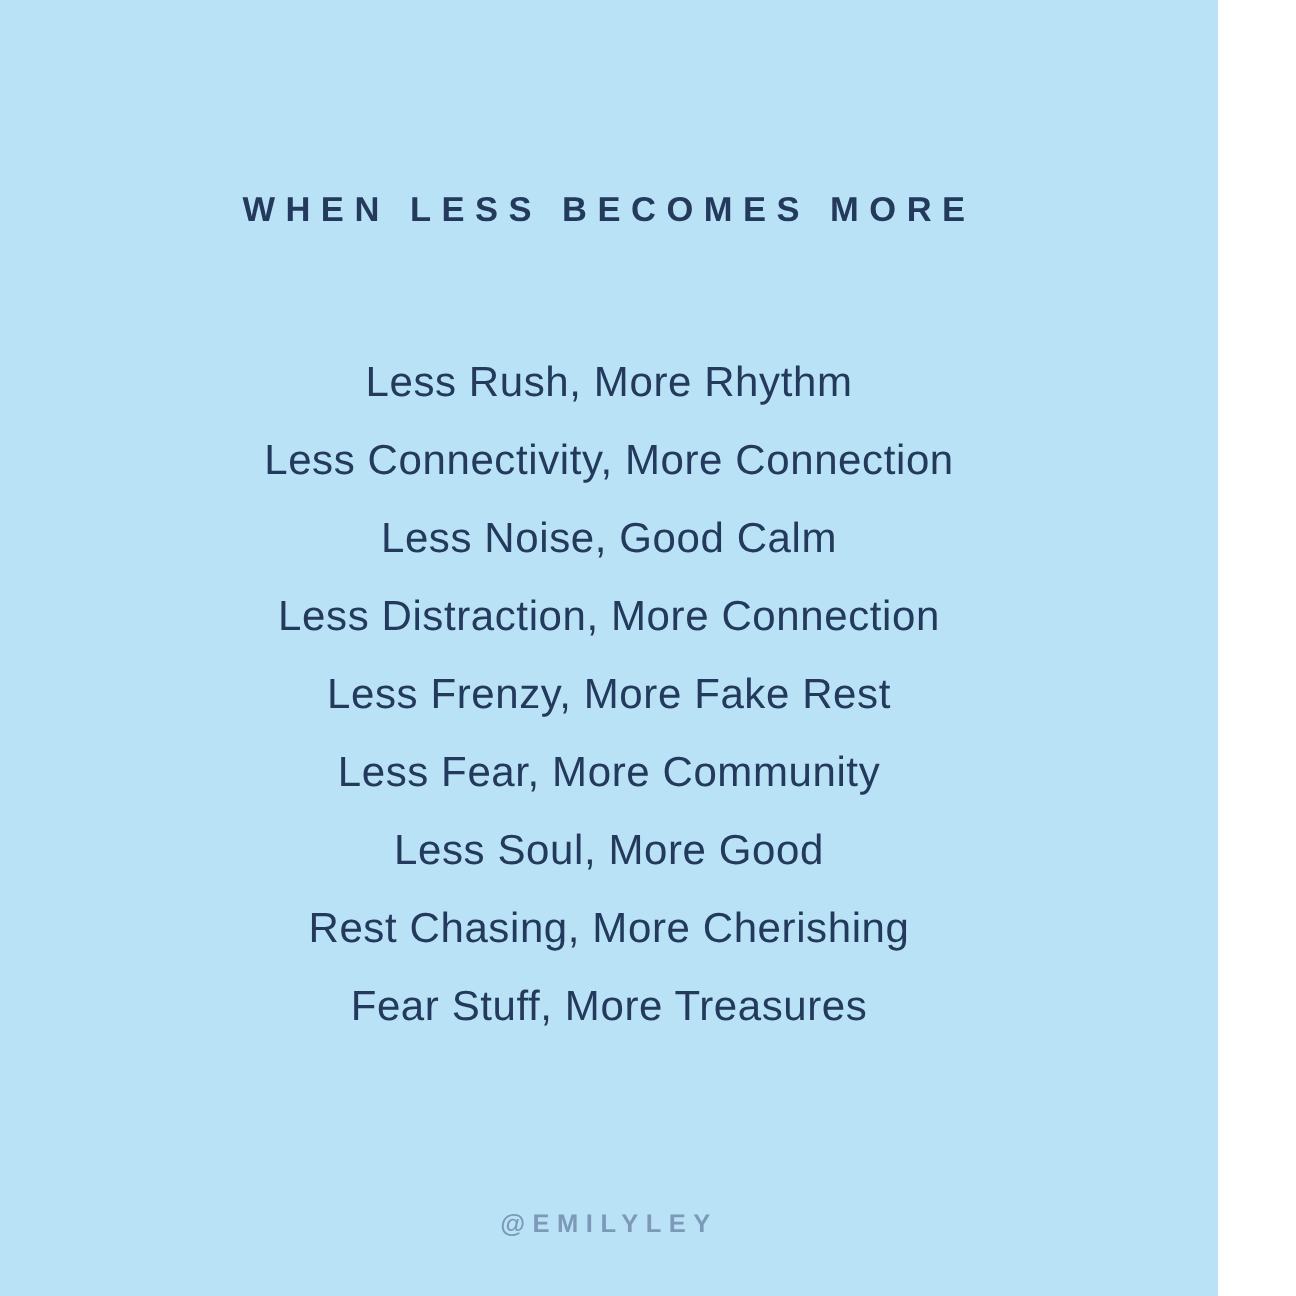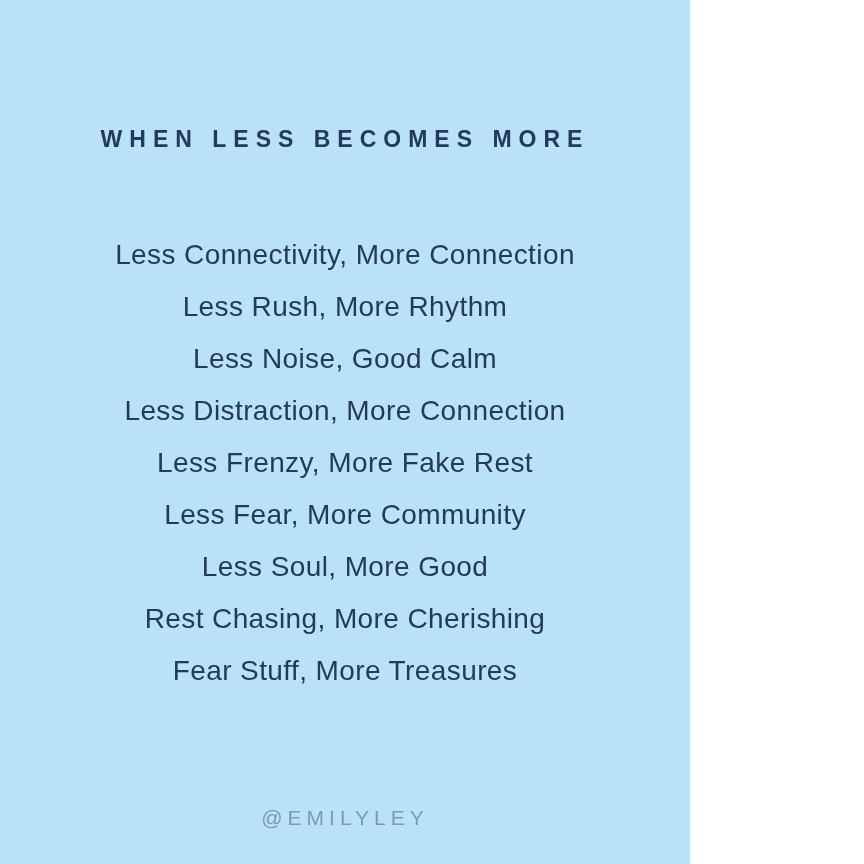--- a/index.html
+++ b/index.html
@@ -1,21 +1,21 @@
 <!DOCTYPE html>
 <html><head>
 <meta charset="utf-8">
 <style>
   html, body {
     margin: 0;
     padding: 0;
   }
   .poster {
     position: relative;
-    width: 690px;
+    width: 812px;
     height: 864px;
     background: #b9e2f6;
     font-family: "Liberation Sans", sans-serif;
     overflow: hidden;
   }
   .poster-title {
     position: absolute;
     top: 126px;
     left: 0;
     width: 100%;
@@ -41,35 +41,35 @@
     font-weight: 500;
     color: #233a5c;
     letter-spacing: 0.4px;
   }
   .footer-handle {
     position: absolute;
     top: 806px;
     left: 0;
     width: 100%;
     text-align: center;
-    font-size: 21px;
-    font-weight: normal;
+    font-size: 17px;
+    font-weight: bold;
     letter-spacing: 5px;
     color: #7d99b8;
   }
 </style>
 </head>
 <body>
 
 <div class="poster">
   <h1 class="poster-title">WHEN LESS BECOMES MORE</h1>
 
   <div class="quote-list">
+    <p class="quote-line">Less Rush, More Rhythm</p>
     <p class="quote-line">Less Connectivity, More Connection</p>
-    <p class="quote-line">Less Rush, More Rhythm</p>
     <p class="quote-line">Less Noise, Good Calm</p>
     <p class="quote-line">Less Distraction, More Connection</p>
     <p class="quote-line">Less Frenzy, More Fake Rest</p>
     <p class="quote-line">Less Fear, More Community</p>
     <p class="quote-line">Less Soul, More Good</p>
     <p class="quote-line">Rest Chasing, More Cherishing</p>
     <p class="quote-line">Fear Stuff, More Treasures</p>
   </div>
 
   <div class="footer-handle">@EMILYLEY</div>

